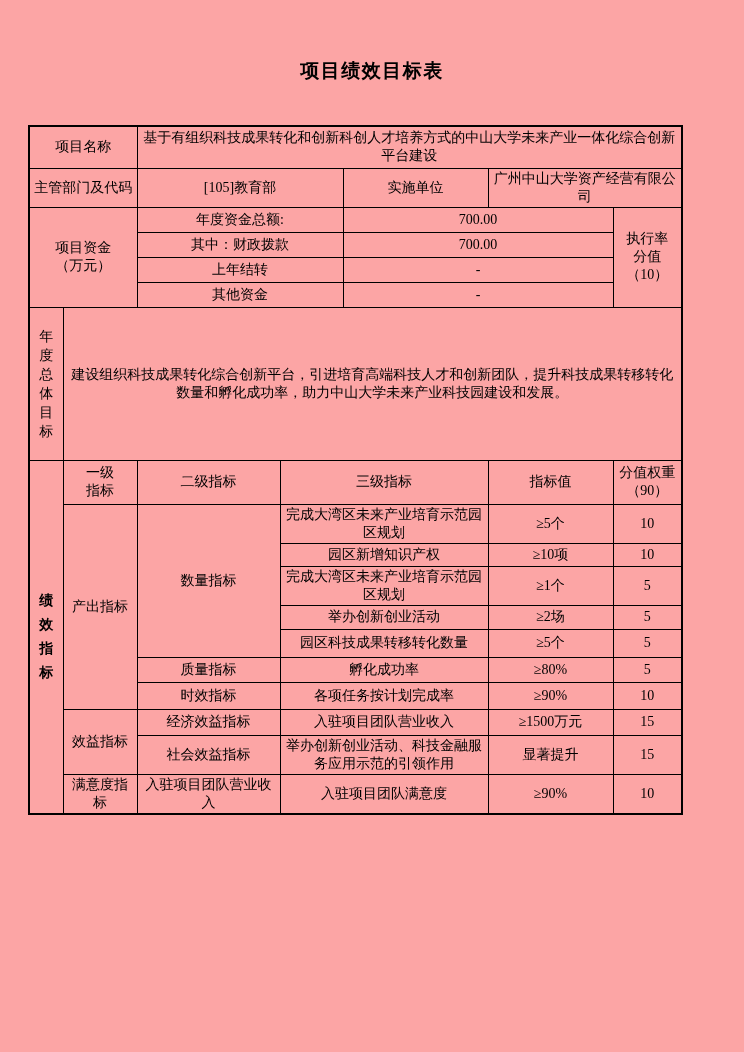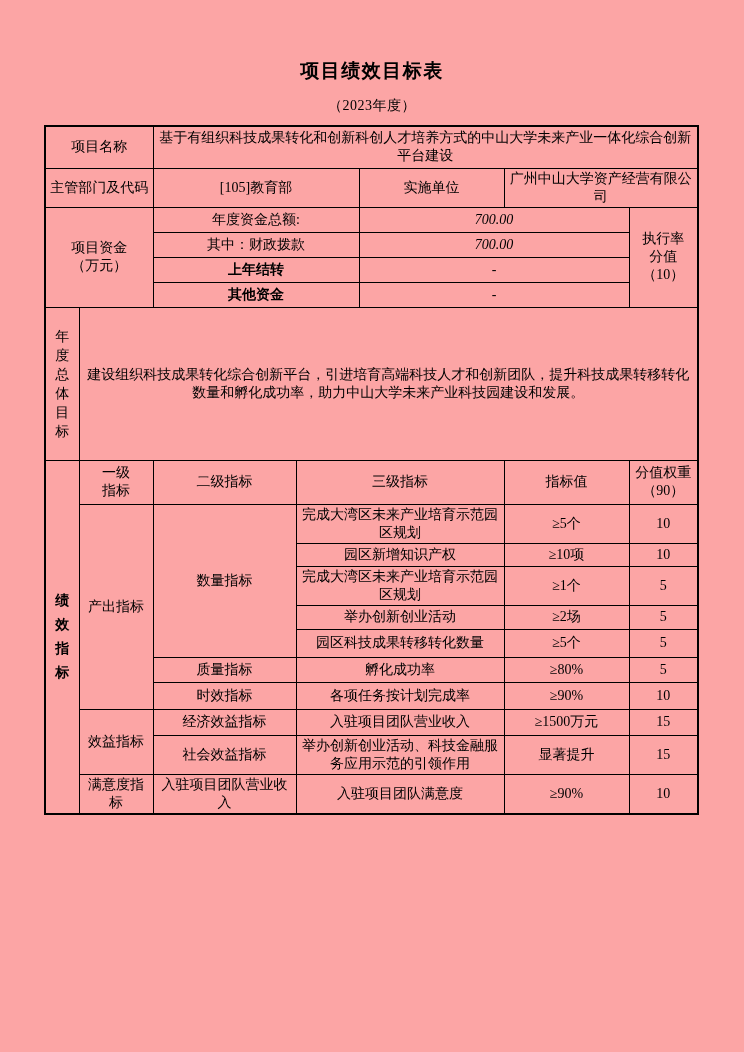--- a/index.html
+++ b/index.html
@@ -13,21 +13,21 @@
   }
   .doc-title{
     position:absolute;top:58px;left:0;width:744px;
     text-align:center;font-size:19px;font-weight:bold;letter-spacing:1.5px;
   }
   .doc-subtitle{
     position:absolute;top:97px;left:0;width:744px;
     text-align:center;font-size:14px;letter-spacing:0.5px;
   }
   table.main{
-    position:absolute;top:125px;left:44px;
+    position:absolute;top:125px;left:28px;
     border-collapse:collapse;
     table-layout:fixed;
     width:653px;
     font-size:14px;
   }
   table.main td{
     border:1px solid #000;
     padding:1px 2px;
     vertical-align:middle;
     text-align:center;
@@ -35,40 +35,39 @@
     overflow:hidden;
   }
   table.main{border:2px solid #000;}
   .pre{white-space:pre-line;}
   .h42{height:42px}.h38{height:38px}.h25{height:25px}
   .h153{height:153px}.h44{height:44px}.h39{height:39px}
   .h23{height:23px}.h24{height:24px}.h28{height:28px}
   .h27{height:27px}.h26{height:26px}.h37{height:37px}.h29{height:29px}
   .fund-l1{text-align:left;padding-left:8px;}
   .fund-r{text-align:right;padding-right:11px;}
-  .fund-r2{text-align:right;padding-right:21px;font-weight:bold;}
-  .val{text-align:right;padding-right:6px;font-style:italic;}
+  .fund-r2{text-align:right;padding-right:21px;}
+  .val{text-align:right;padding-right:6px;}
   .l3{text-align:left;padding:2px 6px;line-height:19px;}
   .goal{text-align:justify;padding:4px 9px;line-height:21px;}
   .vcell{padding:0;}
   .vtext{width:1em;margin:0 auto;word-break:break-all;text-align:right;}
   .vt-goal{line-height:19px;}
   .vt-perf{line-height:24px;font-weight:bold;}
   .pagenum{
     position:absolute;top:1012px;left:0;width:744px;
     text-align:center;font-size:13px;
   }
 </style>
 </head>
 <body>
 
 <div class="page">
 
   <div class="doc-title">项目绩效目标表</div>
-  <div class="doc-subtitle">（2023年度）</div>
 
   <table class="main">
     <colgroup>
       <col style="width:34px">
         <col style="width:74px">
         <col style="width:143px">
       <col style="width:63px">
         <col style="width:145px">
         <col style="width:125px">
       <col style="width:69px">

